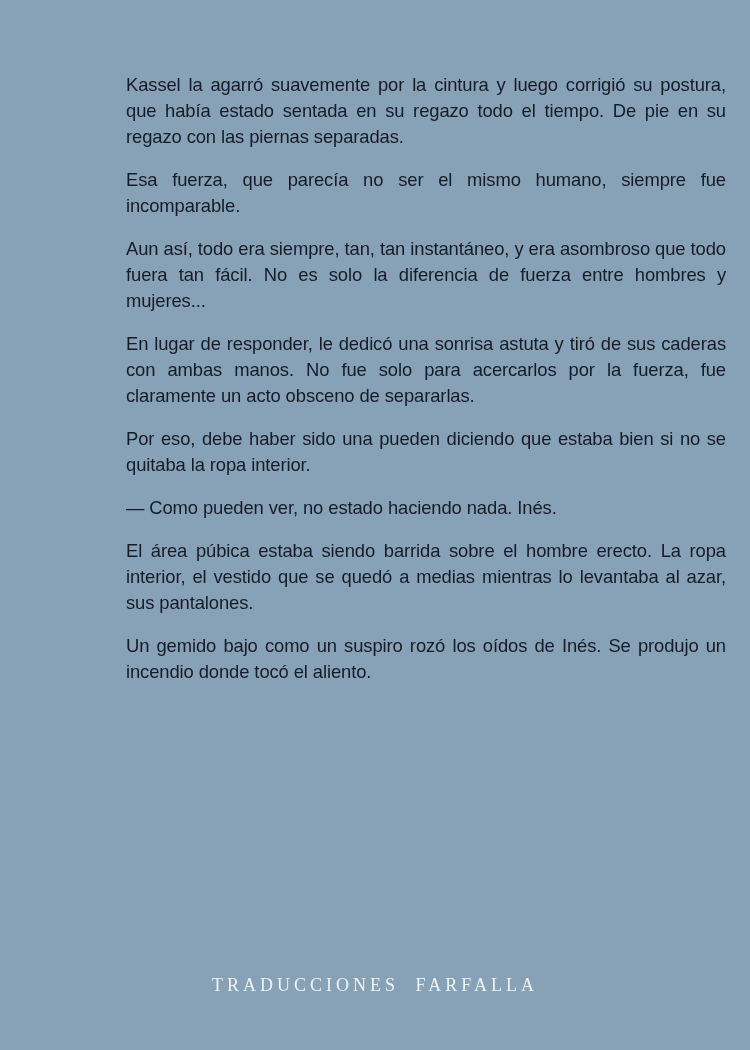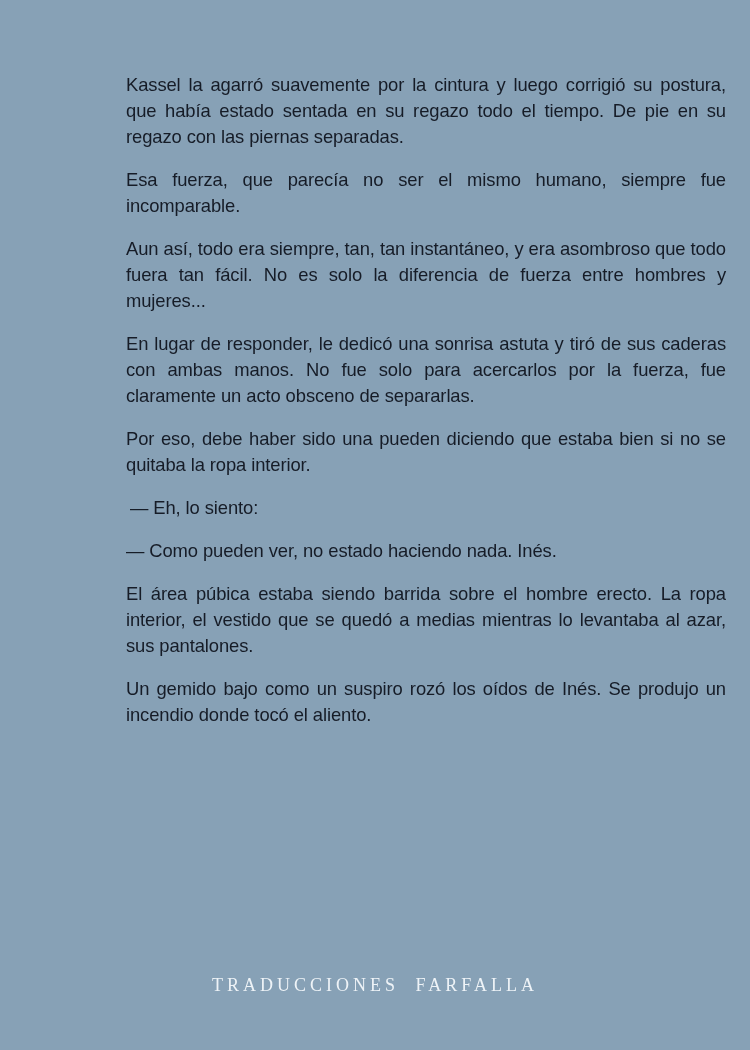--- a/index.html
+++ b/index.html
@@ -52,19 +52,18 @@
   </style>
 </head>
 <body>
 
 <div class="page">
   <p class="para">Kassel la agarró suavemente por la cintura y luego corrigió su postura, que había estado sentada en su regazo todo el tiempo. De pie en su regazo con las piernas separadas.</p>
   <p class="para">Esa fuerza, que parecía no ser el mismo humano, siempre fue incomparable.</p>
   <p class="para">Aun así, todo era siempre, tan, tan instantáneo, y era asombroso que todo fuera tan fácil. No es solo la diferencia de fuerza entre hombres y mujeres...</p>
   <p class="para">En lugar de responder, le dedicó una sonrisa astuta y tiró de sus caderas con ambas manos. No fue solo para acercarlos por la fuerza, fue claramente un acto obsceno de separarlas.</p>
   <p class="para">Por eso, debe haber sido una pueden diciendo que estaba bien si no se quitaba la ropa interior.</p>
-  <p class="para indent-dialogue">— Eh, lo siento:</p>
   <p class="para dialogue">— Como pueden ver, no estado haciendo nada. Inés.</p>
   <p class="para">El área púbica estaba siendo barrida sobre el hombre erecto. La ropa interior, el vestido que se quedó a medias mientras lo levantaba al azar, sus pantalones.</p>
   <p class="para">Un gemido bajo como un suspiro rozó los oídos de Inés. Se produjo un incendio donde tocó el aliento.</p>
 </div>
 
 <div class="footer">TRADUCCIONES FARFALLA</div>
 
 </body></html>

